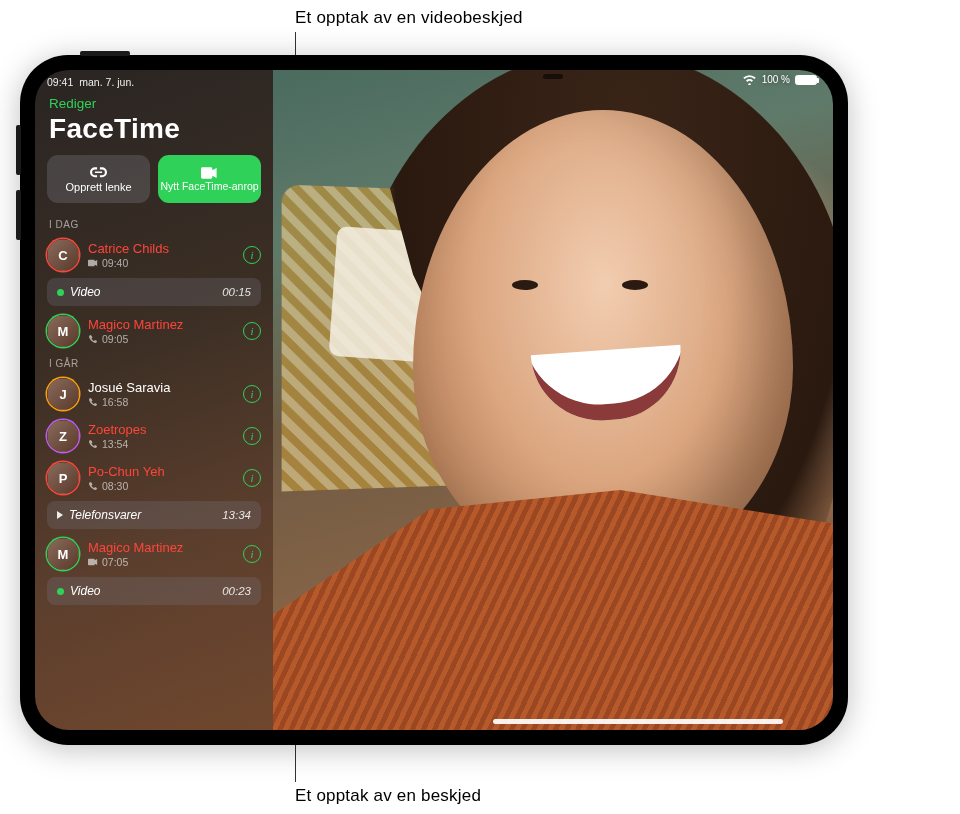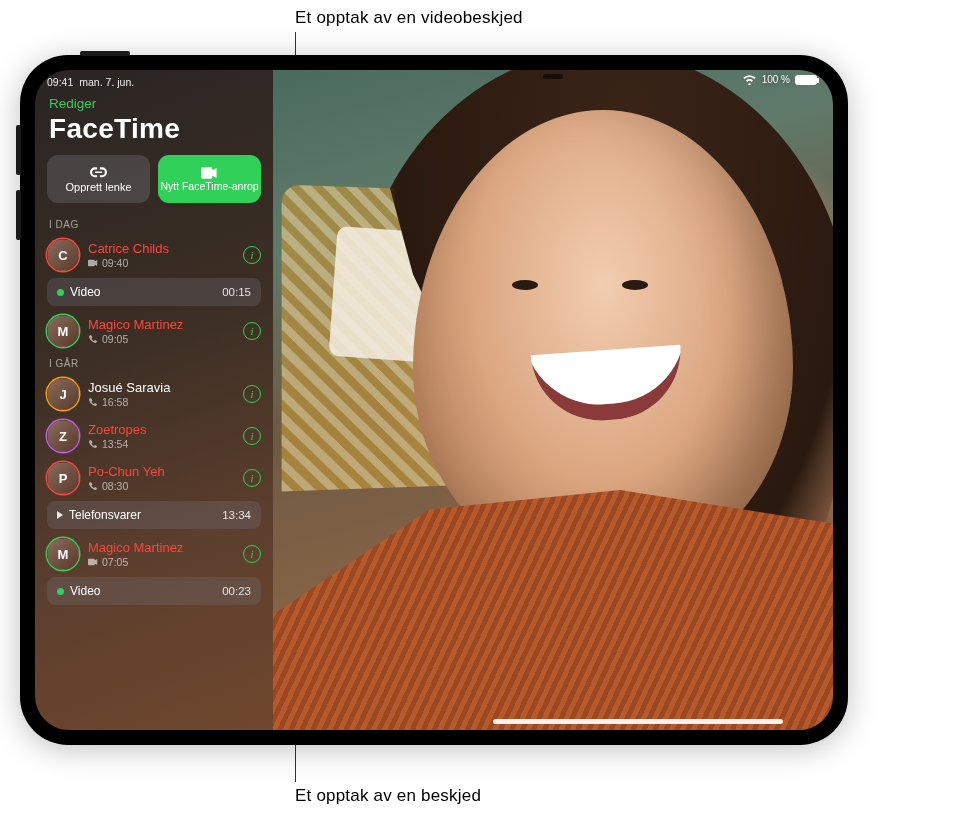--- a/index.html
+++ b/index.html
@@ -184,20 +184,21 @@
     }
     .msg-chip {
       margin: 2px 12px 4px 12px;
       background: rgba(120,120,128,0.28);
       border-radius: 8px;
       padding: 7px 10px;
       display: flex;
       align-items: center;
       gap: 6px;
       font-size: 12px;
+      font-style: italic;
     }
     .dot-green {
       width: 7px; height: 7px; border-radius: 50%;
       background: #30D158; flex-shrink: 0;
     }
     .play-tri {
       width: 0; height: 0;
       border-left: 6px solid rgba(255,255,255,0.9);
       border-top: 4px solid transparent;
       border-bottom: 4px solid transparent;

